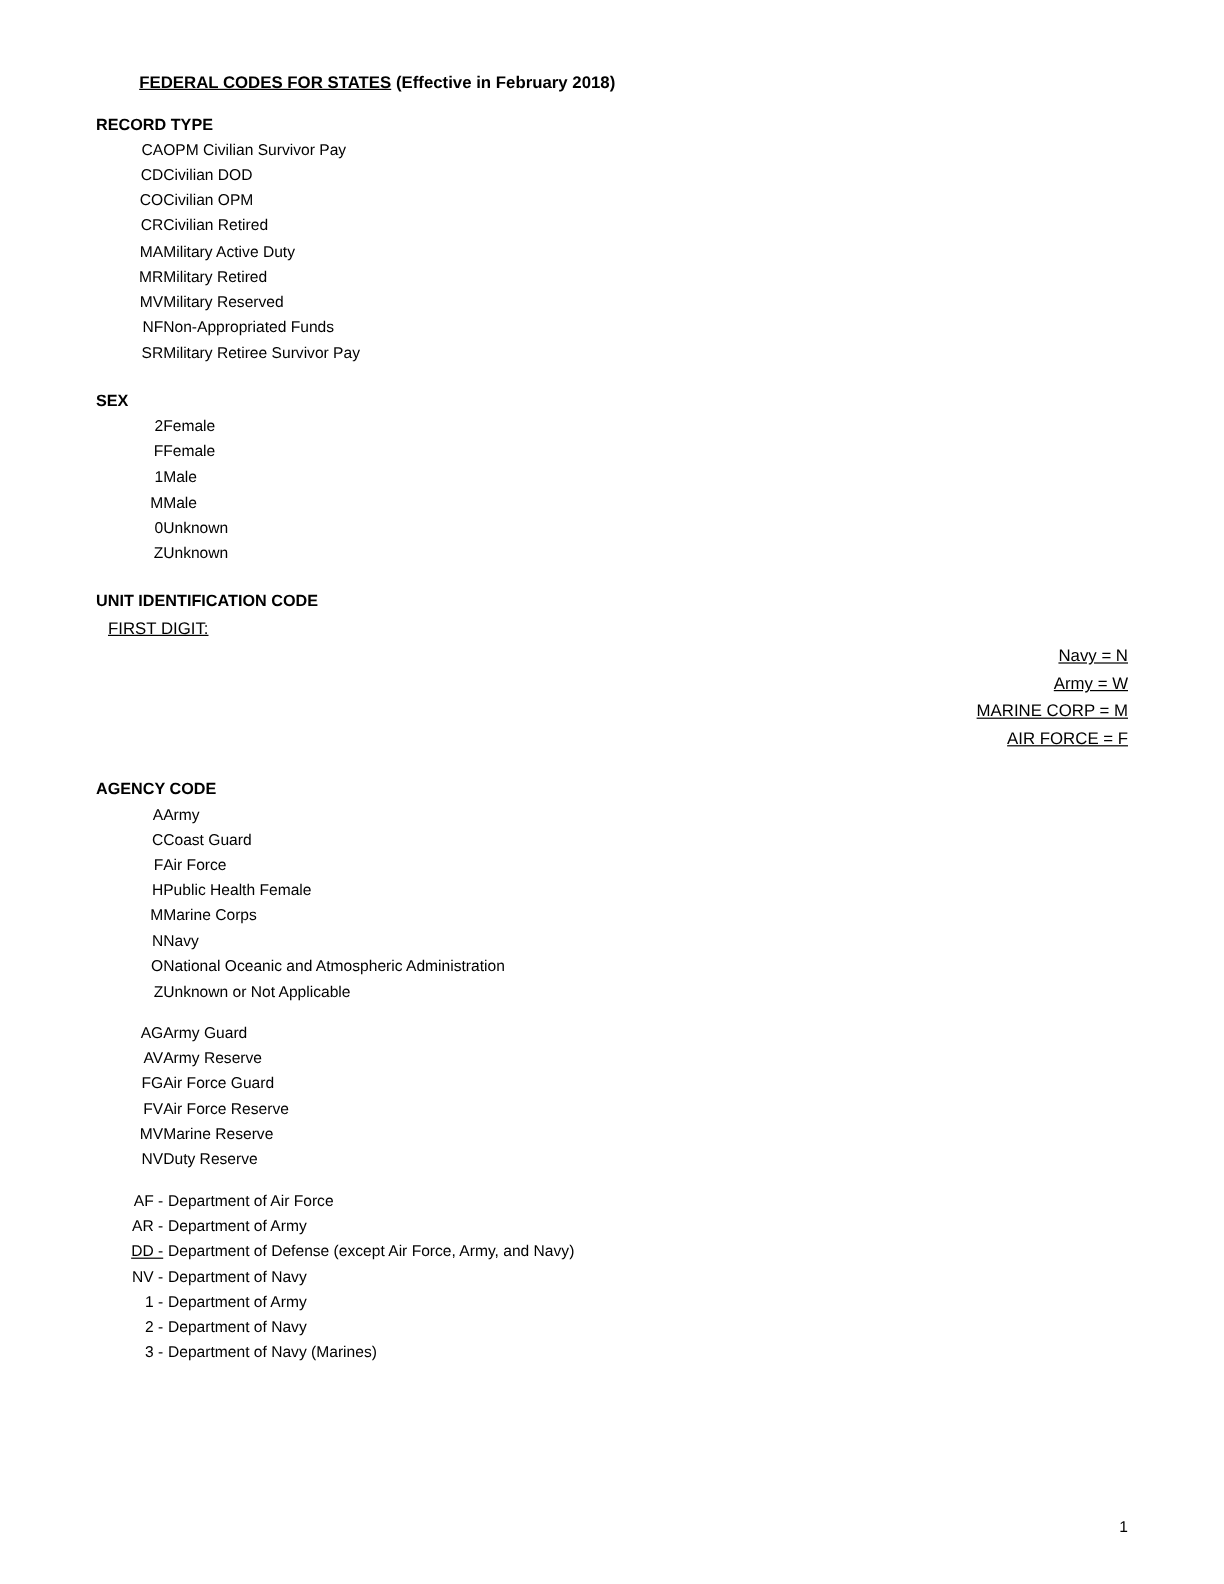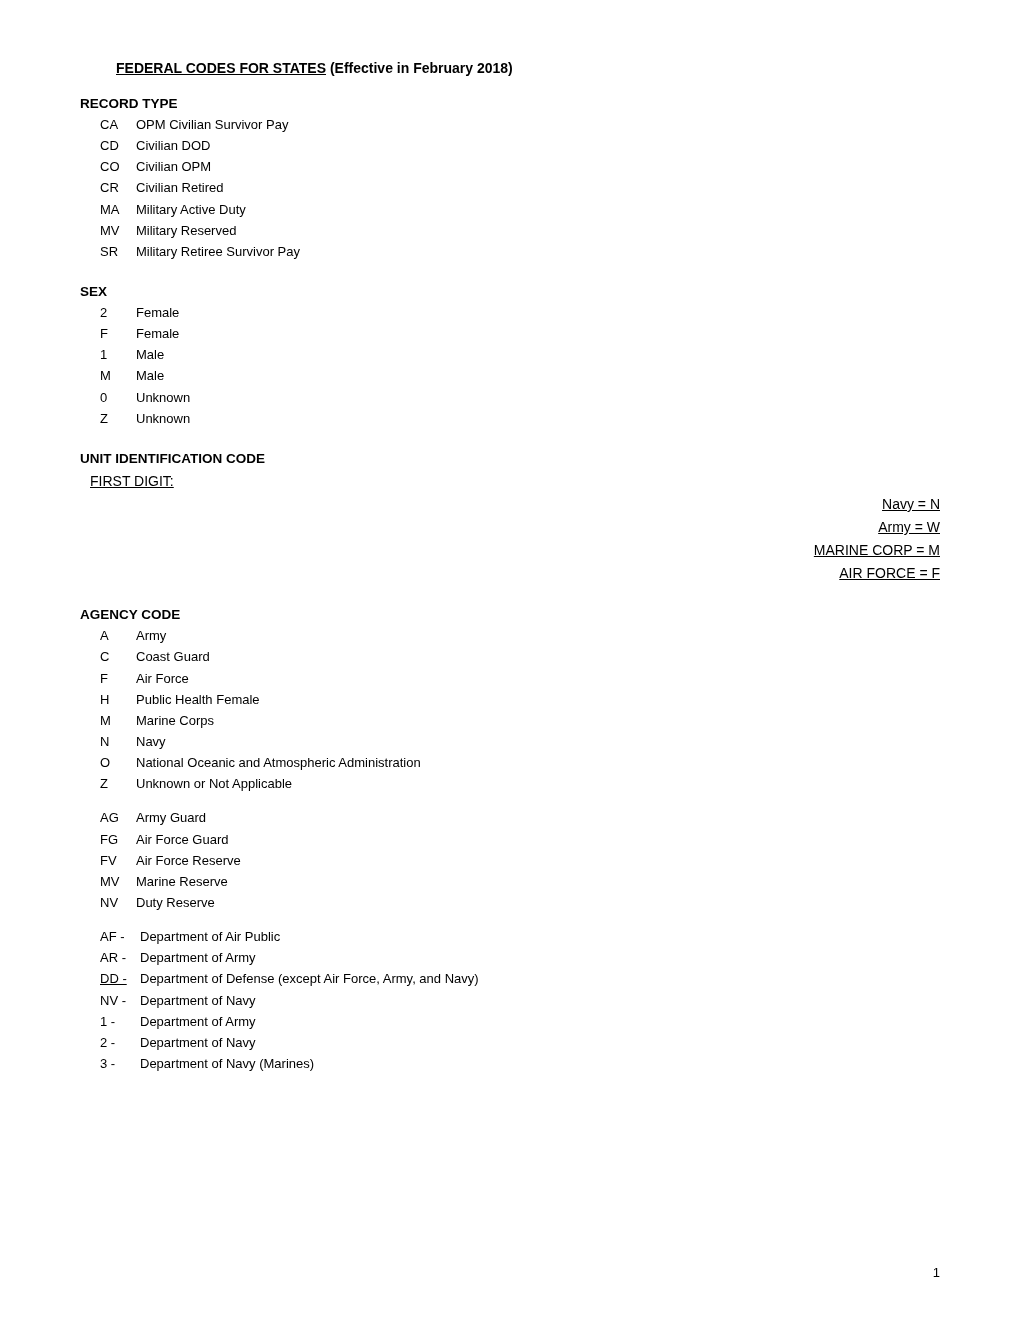--- a/index.html
+++ b/index.html
@@ -42,20 +42,21 @@
 
     .code-list {
       margin-left: 20px;
     }
 
     .code-item {
       display: flex;
       align-items: baseline;
       margin-bottom: 1px;
       line-height: 1.55;
+      text-align: right;
     }
 
     .code-key {
       min-width: 36px;
       font-size: 13px;
     }
 
     .code-value {
       font-size: 13px;
     }
@@ -105,22 +106,30 @@
       </div>
       <div class="code-item">
         <span class="code-key">CR</span>
         <span class="code-value">Civilian Retired</span>
       </div>
       <div class="code-item">
         <span class="code-key">MA</span>
         <span class="code-value">Military Active Duty</span>
       </div>
       <div class="code-item">
+        <span class="code-key">MR</span>
+        <span class="code-value">Military Retired</span>
+      </div>
+      <div class="code-item">
         <span class="code-key">MV</span>
         <span class="code-value">Military Reserved</span>
+      </div>
+      <div class="code-item">
+        <span class="code-key">NF</span>
+        <span class="code-value">Non-Appropriated Funds</span>
       </div>
       <div class="code-item">
         <span class="code-key">SR</span>
         <span class="code-value">Military Retiree Survivor Pay</span>
       </div>
     </div>
 </div>
 
 <div class="section">
   <div class="section-heading">SEX</div>
@@ -200,40 +209,44 @@
         <span class="code-key">Z</span>
         <span class="code-value">Unknown or Not Applicable</span>
       </div>
     </div>
   <div class="code-list agency-group" id="agency-group2">
       <div class="code-item">
         <span class="code-key" style="min-width:36px;">AG</span>
         <span class="code-value">Army Guard</span>
       </div>
       <div class="code-item">
+        <span class="code-key" style="min-width:36px;">AV</span>
+        <span class="code-value">Army Reserve</span>
+      </div>
+      <div class="code-item">
         <span class="code-key" style="min-width:36px;">FG</span>
         <span class="code-value">Air Force Guard</span>
       </div>
       <div class="code-item">
         <span class="code-key" style="min-width:36px;">FV</span>
         <span class="code-value">Air Force Reserve</span>
       </div>
       <div class="code-item">
         <span class="code-key" style="min-width:36px;">MV</span>
         <span class="code-value">Marine Reserve</span>
       </div>
       <div class="code-item">
         <span class="code-key" style="min-width:36px;">NV</span>
         <span class="code-value">Duty Reserve</span>
       </div>
     </div>
   <div class="code-list agency-group" id="agency-group3">
       <div class="code-item">
         <span class="code-key" style="min-width:36px;">AF -</span>
-        <span class="code-value" style="margin-left:4px;">Department of Air Public</span>
+        <span class="code-value" style="margin-left:4px;">Department of Air Force</span>
       </div>
       <div class="code-item">
         <span class="code-key" style="min-width:36px;">AR -</span>
         <span class="code-value" style="margin-left:4px;">Department of Army</span>
       </div>
       <div class="code-item">
         <span class="code-key" style="min-width:36px;text-decoration:underline;">DD -</span>
         <span class="code-value" style="margin-left:4px;">Department of Defense (except Air Force, Army, and Navy)</span>
       </div>
       <div class="code-item">

